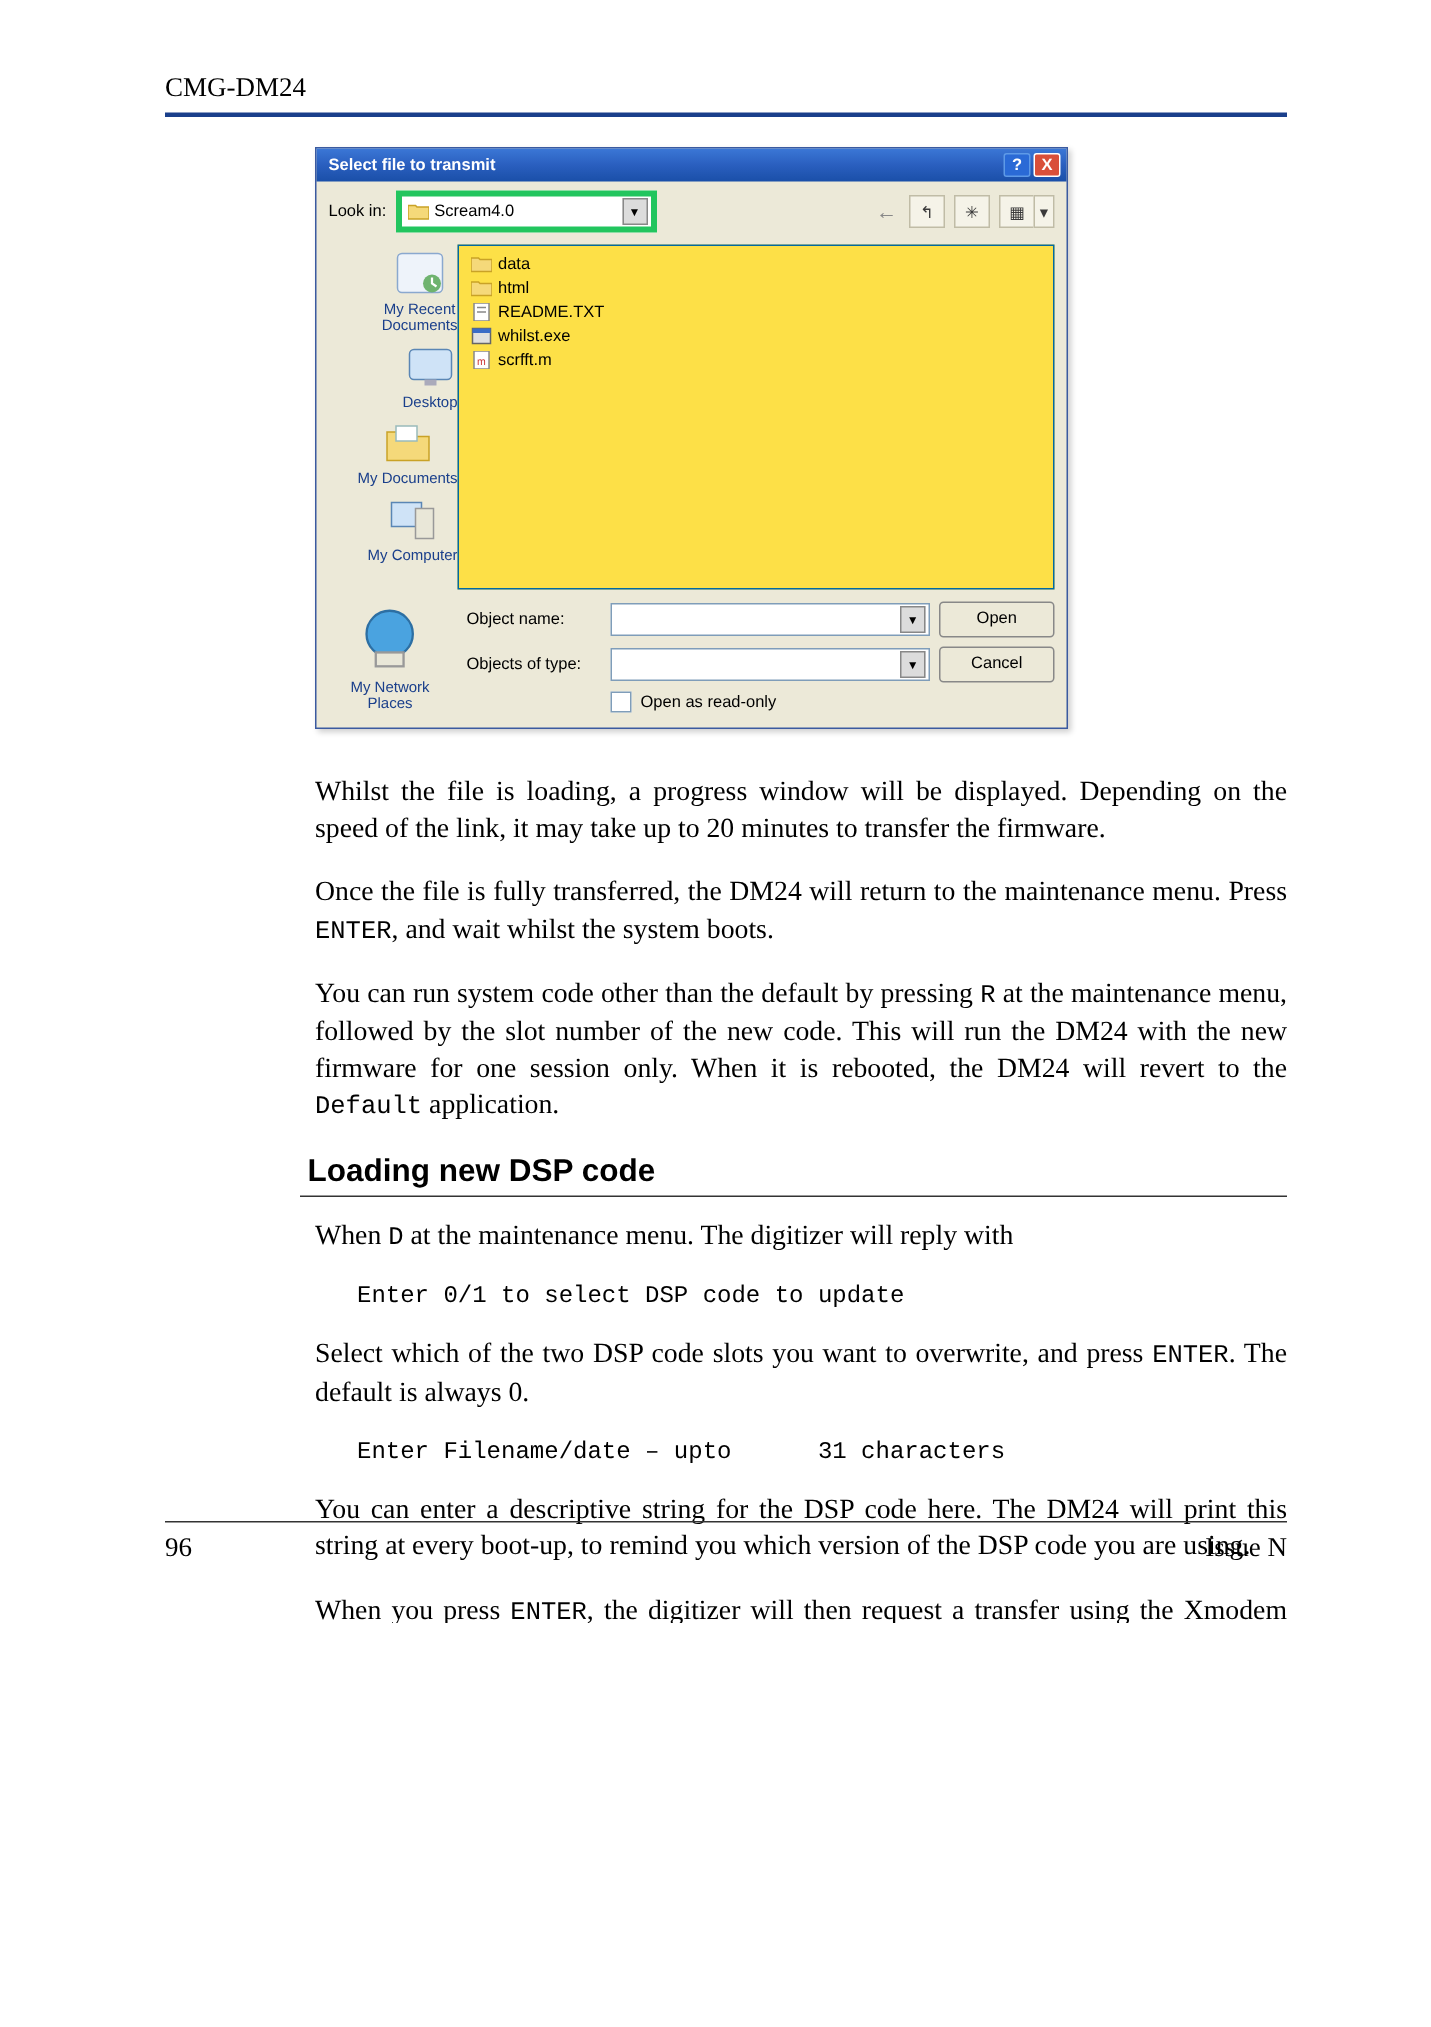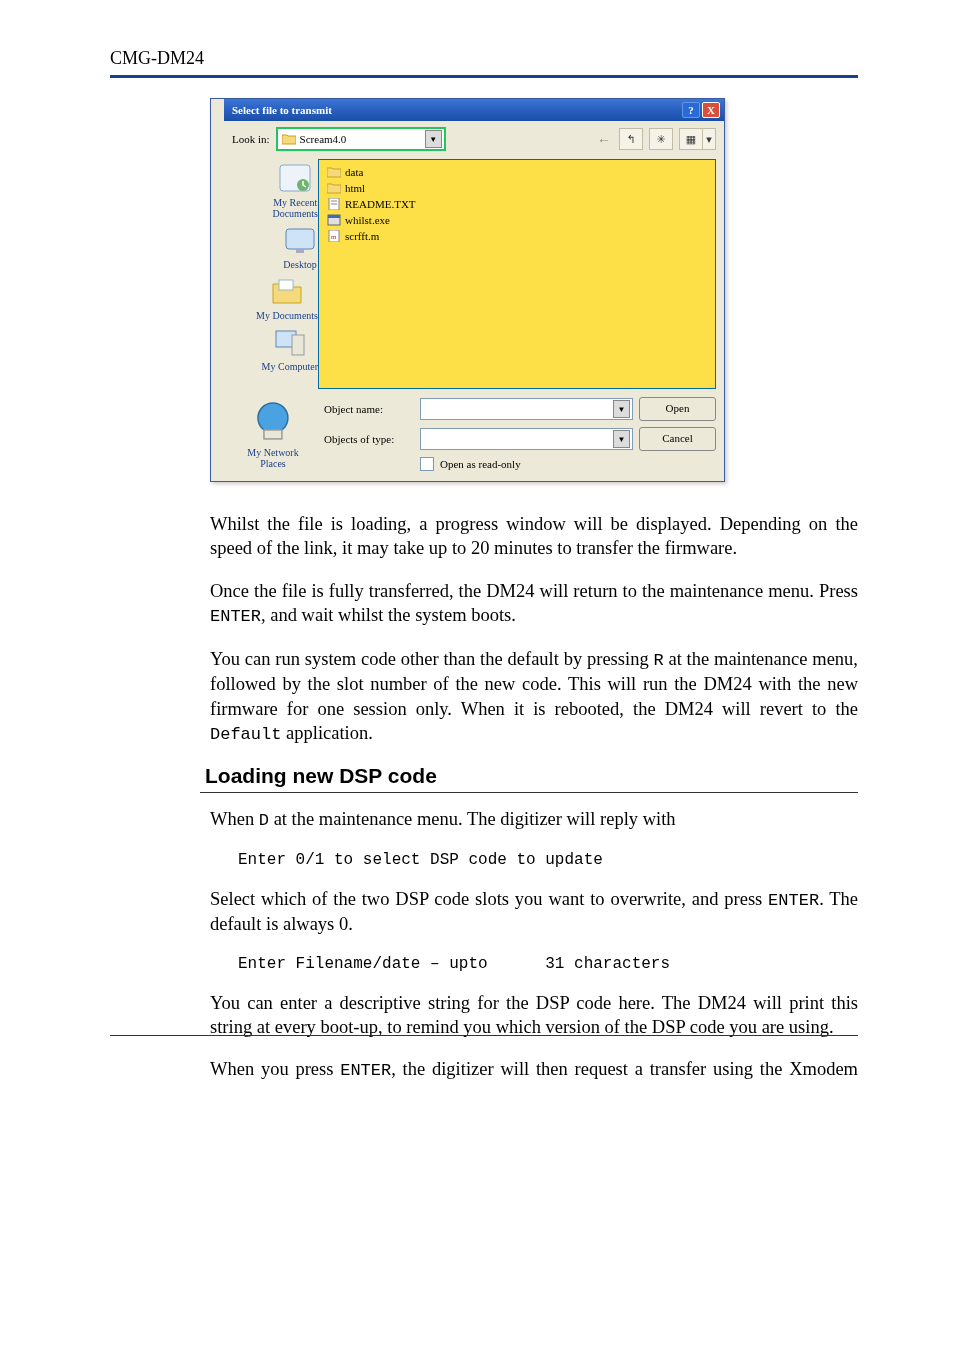--- a/index.html
+++ b/index.html
@@ -27,24 +27,23 @@
   }
   .dialog-wrap {
     margin-left: 100px;
     margin-bottom: 30px;
   }
   
   .win-dialog {
     width: 500px;
     border: 1px solid #3b5aa0;
     background: #ece9d8;
-    font-family: Liberation Serif, serif;
+    font-family: Liberation Sans, sans-serif;
     font-size: 11px;
     box-shadow: 2px 2px 4px rgba(0,0,0,0.2);
-    padding-left: 13px;
   }
   .title-bar {
     background: linear-gradient(to bottom, #3b77d6 0%, #2a5fbf 50%, #1a4fa8 100%);
     color: #fff;
     display: flex;
     align-items: center;
     justify-content: space-between;
     padding: 4px 4px 4px 8px;
     font-weight: bold;
     height: 22px;
@@ -68,21 +67,21 @@
     display: flex;
     align-items: center;
     padding: 6px 8px 4px 8px;
     gap: 6px;
   }
   .lbl { color: #000; }
   .lookin-combo {
     flex: 0 0 160px;
     height: 20px;
     background: #fff;
-    border: 2px solid #22c55e;
+    border: 4px solid #22c55e;
     display: flex;
     align-items: center;
     padding: 0 2px 0 4px;
     justify-content: space-between;
     gap: 4px;
   }
   .folder-icon {
     width: 14px;
     height: 12px;
     display: inline-block;
@@ -456,15 +455,19 @@
     <div class="para">
       <span>You can enter a descriptive string for the DSP code here. The DM24 will print this string at every boot-up, to remind you which version of the DSP code you are using.</span>
     </div>
     <div class="para">
       <span>When you press </span><span class="mono">ENTER</span><span>, the digitizer will then request a transfer using the Xmodem protocol, as described above.</span>
     </div>
   </div>
 
   <div class="footer">
     <hr class="footer-rule">
+    <div class="footer-row">
+      <span>96</span>
+      <span>Issue N</span>
+    </div>
   </div>
 
 </div>
 
 </body></html>

